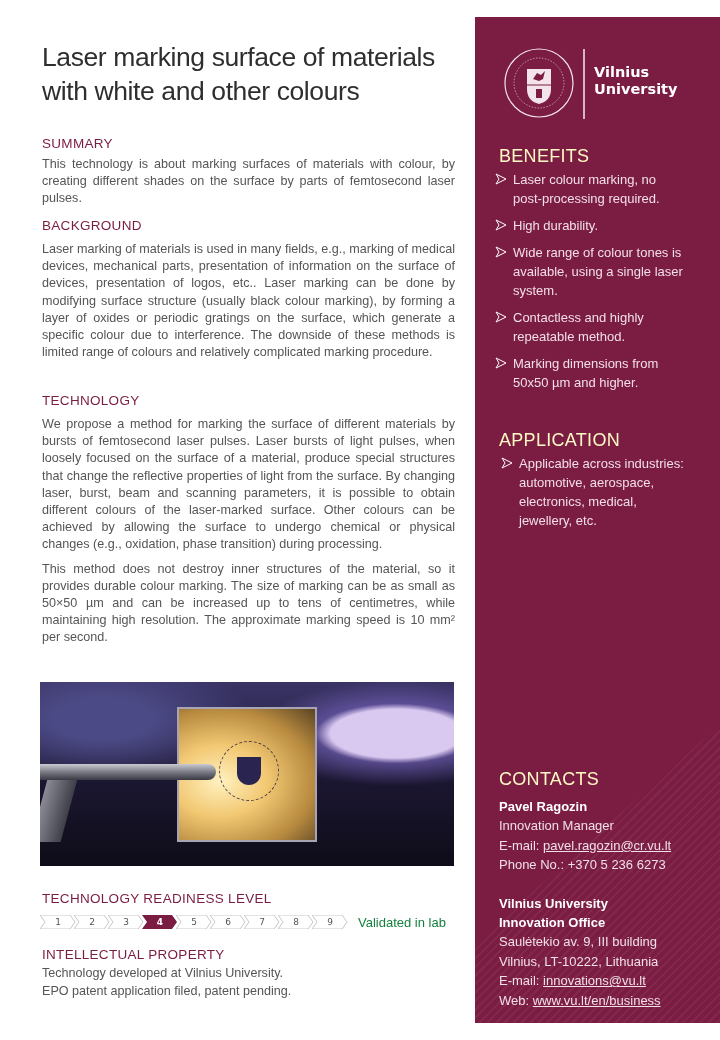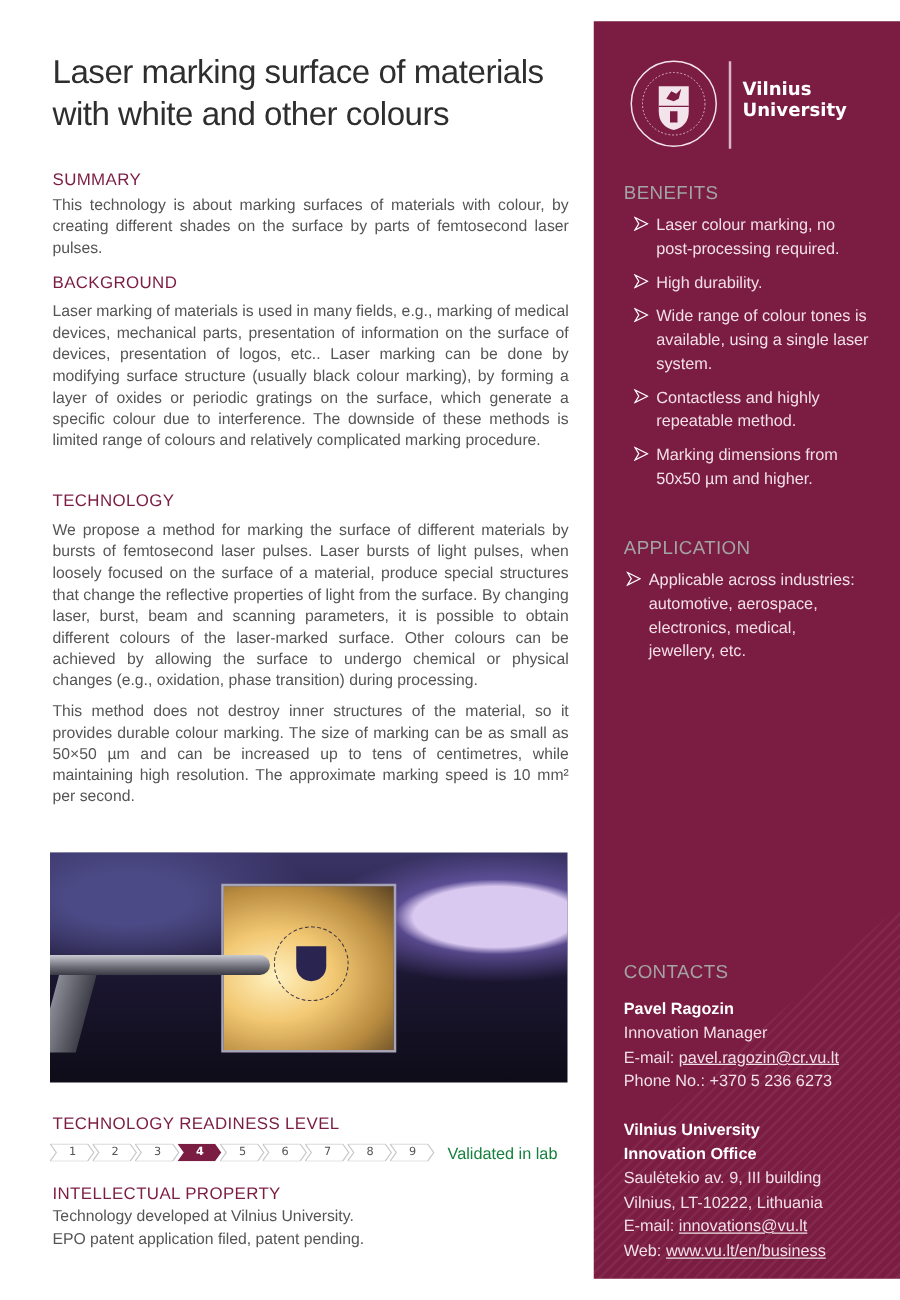--- a/index.html
+++ b/index.html
@@ -77,24 +77,24 @@
     pointer-events: none;
   }
   .logo { position: absolute; left: 28px; top: 30px; width: 200px; height: 72px; }
   .seal-big { position: absolute; left: 0; top: 0; width: 72px; height: 72px; }
   .logo-divider { position: absolute; left: 80px; top: 2px; width: 2px; height: 70px; background: #d8b7c5; }
   .logo-text {
     position: absolute; left: 91px; top: 17px; color: #fff; font-weight: bold;
     font-size: 14.5px; line-height: 17px; font-family: "DejaVu Sans", sans-serif;
   }
   .sh2 {
-    position: absolute; left: 24px; color: #a3a3a3; font-size: 15px; letter-spacing: 0.3px;
+    position: absolute; left: 24px; color: #fef9c3; font-size: 18px; letter-spacing: 0.3px;
     margin: 0; font-weight: normal;
   }
-  .blist { position: absolute; left: 32px; width: 190px; margin: 0; padding: 0; list-style: none; }
+  .blist { position: absolute; left: 20px; width: 190px; margin: 0; padding: 0; list-style: none; }
   .blist li {
     position: relative; padding-left: 18px; font-size: 13px; line-height: 19px;
     color: #f2dfe7; margin-bottom: 8px;
   }
   .blist li .arrow { position: absolute; left: 0; top: 3px; width: 12px; height: 12px; }
   .contacts { position: absolute; left: 24px; top: 780px; width: 200px; font-size: 13px; line-height: 19.4px; color: #f0dfe6; }
   .contacts .name { color: #fff; font-weight: bold; }
   .contacts a { color: #f0dfe6; text-decoration: underline; }
   .gap { height: 19px; }
 </style>

